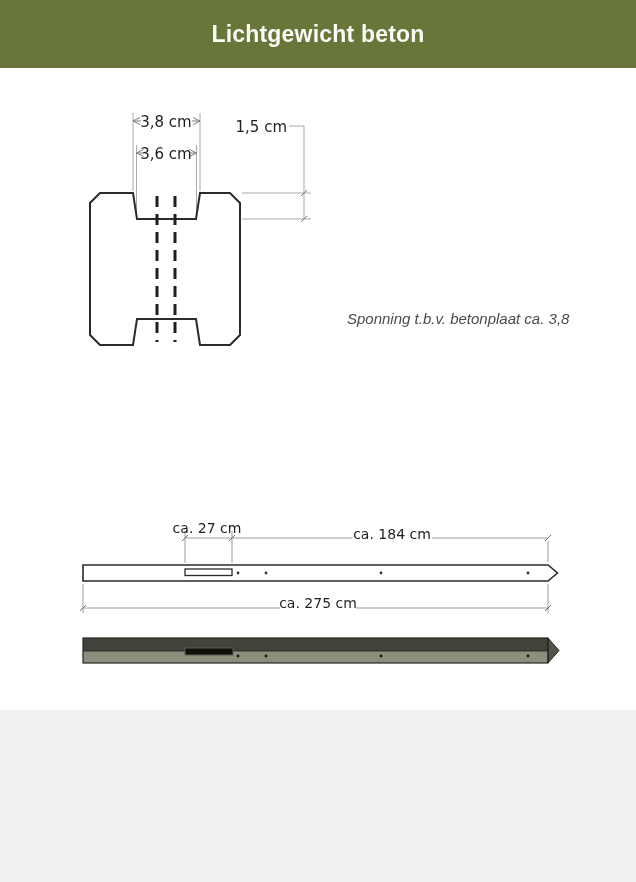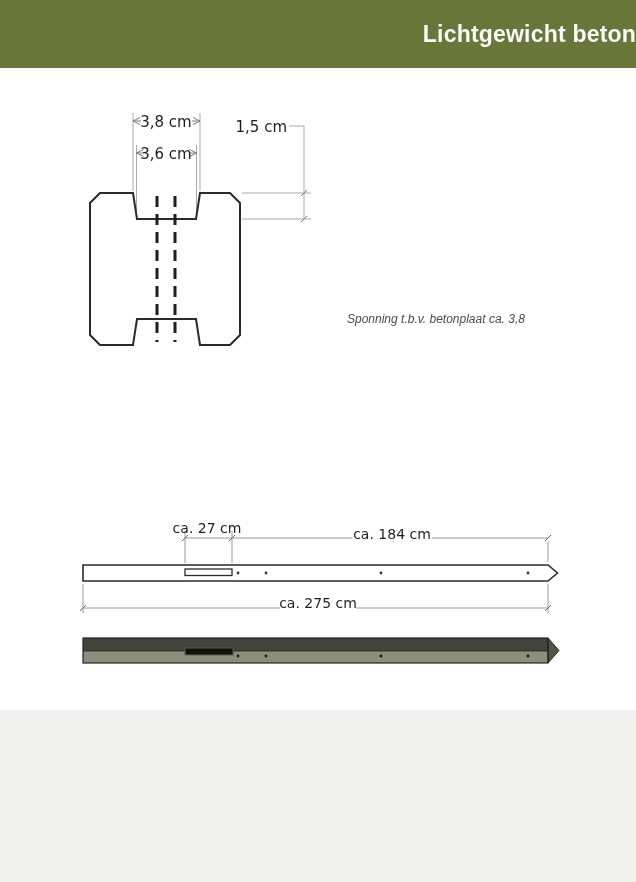--- a/index.html
+++ b/index.html
@@ -1,26 +1,26 @@
 <!DOCTYPE html>
 <html><head>
 <meta charset="utf-8">
 <style>
   html,body{margin:0;padding:0;}
   .page{position:relative;width:636px;height:882px;background:#ffffff;overflow:hidden;
         font-family:"Liberation Sans",sans-serif;}
   
   .header{position:absolute;left:0;top:0;width:636px;height:68px;background:#68763a;
-          display:flex;align-items:center;justify-content:flex-end;}
+          display:flex;align-items:center;justify-content:center;}
   .header .title{color:#fbfaf6;font-size:23px;font-weight:700;letter-spacing:.2px;}
   
   .drawing{position:absolute;left:0;top:68px;width:636px;height:642px;}
   
   .caption{position:absolute;left:347px;top:306px;width:232px;
-           font-style:italic;font-size:12px;line-height:26px;color:#4b4b4b;}
+           font-style:italic;font-size:15px;line-height:26px;color:#4b4b4b;}
   .caption span{display:block;}
   
   .footer{position:absolute;left:0;top:710px;width:636px;height:172px;background:#f1f1f0;}
   text{font-family:"DejaVu Sans","Liberation Sans",sans-serif;}
 </style>
 </head>
 <body>
 
 <div class="page">
 

